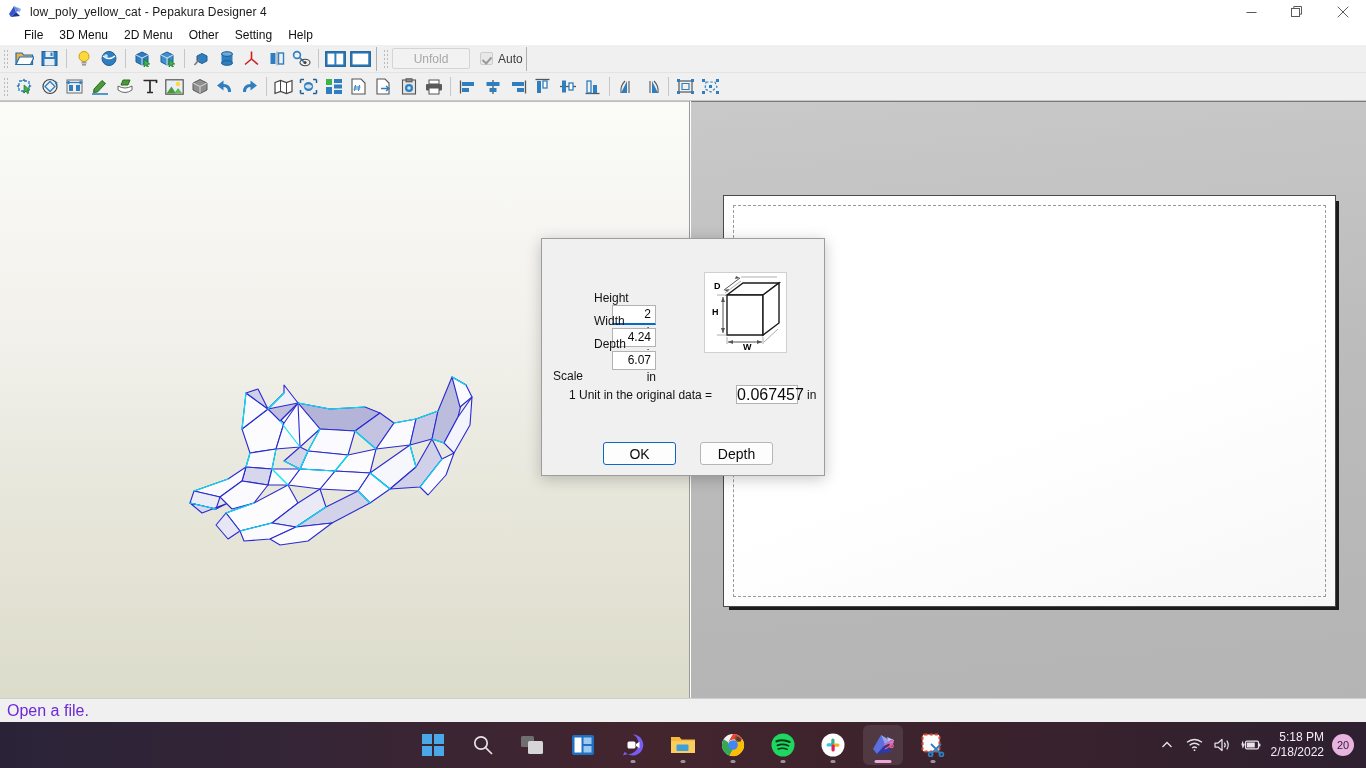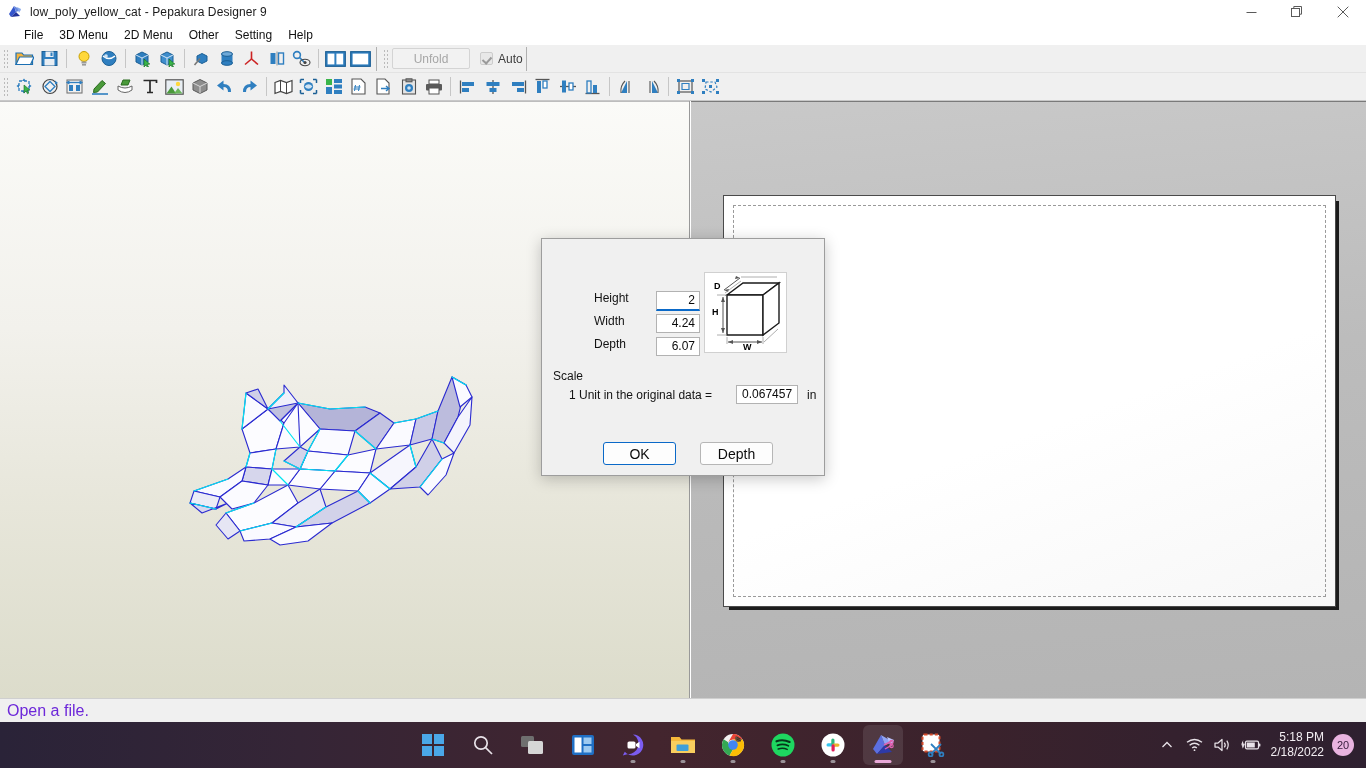--- a/index.html
+++ b/index.html
@@ -157,41 +157,41 @@
     height: 31px; background: #ffffff; display: flex; align-items: center;
     padding-left: 11px;
   }
   #dlg-title { font-size: 12.5px; color: #0d0d0d; }
   #dlg-close {
     position: absolute; right: 0; top: 0; width: 42px; height: 31px;
     display: flex; align-items: center; justify-content: center;
   }
   #dlg-body { position: relative; height: 206px; }
 
-  .dim-row { display: flex; align-items: flex-start; height: 21px; margin-bottom: 2px; }
+  .dim-row { display: flex; align-items: flex-end; height: 21px; margin-bottom: 2px; flex-direction: column; }
   .dim-label { width: 62px; font-size: 12px; color: #131313; }
   .dim-input {
     width: 44px; height: 19px; background: #fff; border: 1px solid #b2b2b2;
     font-size: 12px; color: #0a0a0a; text-align: right; padding-right: 4px;
     line-height: 17px; font-family: "Liberation Sans", sans-serif;
   }
   .dim-input.focused { border-color: #b2b2b2; border-bottom: 2px solid #0a69c8; height: 20px; }
   .dim-unit { font-size: 12px; color: #131313; margin-left: 9px; }
   #dims { position: absolute; left: 52px; top: 52px; }
   #cube-card {
     position: absolute; left: 162px; top: 33px; width: 83px; height: 81px;
     background: #ffffff; border: 1px solid #d0d0d0;
   }
 
   #scale-label { position: absolute; left: 11px; top: 130px; font-size: 12px; color: #131313; }
   #scale-row { position: absolute; left: 27px; top: 146px; display: flex; align-items: center; }
   #scale-eq { font-size: 12px; color: #131313; }
   #scale-input {
     width: 62px; height: 19px; background: #fff; border: 1px solid #b2b2b2;
-    font-size: 12px; color: #0a0a0a; text-align: right; padding-right: 5px;
+    font-size: 16px; color: #0a0a0a; text-align: right; padding-right: 5px;
     margin-left: 24px; line-height: 17px; font-family: "Liberation Sans", sans-serif;
   }
   #scale-unit { font-size: 12px; color: #131313; margin-left: 9px; }
 
   #dlg-buttons { position: absolute; left: 61px; top: 203px; display: flex; gap: 24px; }
   .dlg-btn {
     width: 73px; height: 23px; font-size: 14px; color: #0c0c0c;
     display: flex; align-items: center; justify-content: center;
     background: #fdfdfd; border: 1px solid #b6b6b6; border-radius: 3px;
   }
@@ -202,21 +202,21 @@
 
 <div id="titlebar">
   <span id="app-icon">
     <svg width="16" height="16" viewBox="0 0 16 16">
       <path d="M2 10 L7 2 L9 8 L4 13 Z" fill="#3355cc"></path>
       <path d="M7 2 L14 6 L9 8 Z" fill="#6688dd"></path>
       <path d="M4 13 L9 8 L13 12 Z" fill="#223399"></path>
       <path d="M10 3 L14 5 L12 9 Z" fill="#88aaee"></path>
     </svg>
   </span>
-  <span id="title-text">low_poly_yellow_cat - Pepakura Designer 9</span>
+  <span id="title-text">low_poly_yellow_cat - Pepakura Designer 4</span>
   <div id="winbtns">
     <div class="wbtn">
       <svg width="11" height="11" viewBox="0 0 11 11">
           <path d="M0.5 5.5 H10.5" stroke="#5a5a5a" stroke-width="1" fill="none"></path>
         </svg>
     </div>
     <div class="wbtn">
       <svg width="12" height="12" viewBox="0 0 12 12" fill="none" stroke="#5a5a5a" stroke-width="1">
         <rect x="0.5" y="2.5" width="8" height="8"></rect>
         <path d="M2.8 2.4 V0.5 H10.5 V8.2 H8.6"></path>

